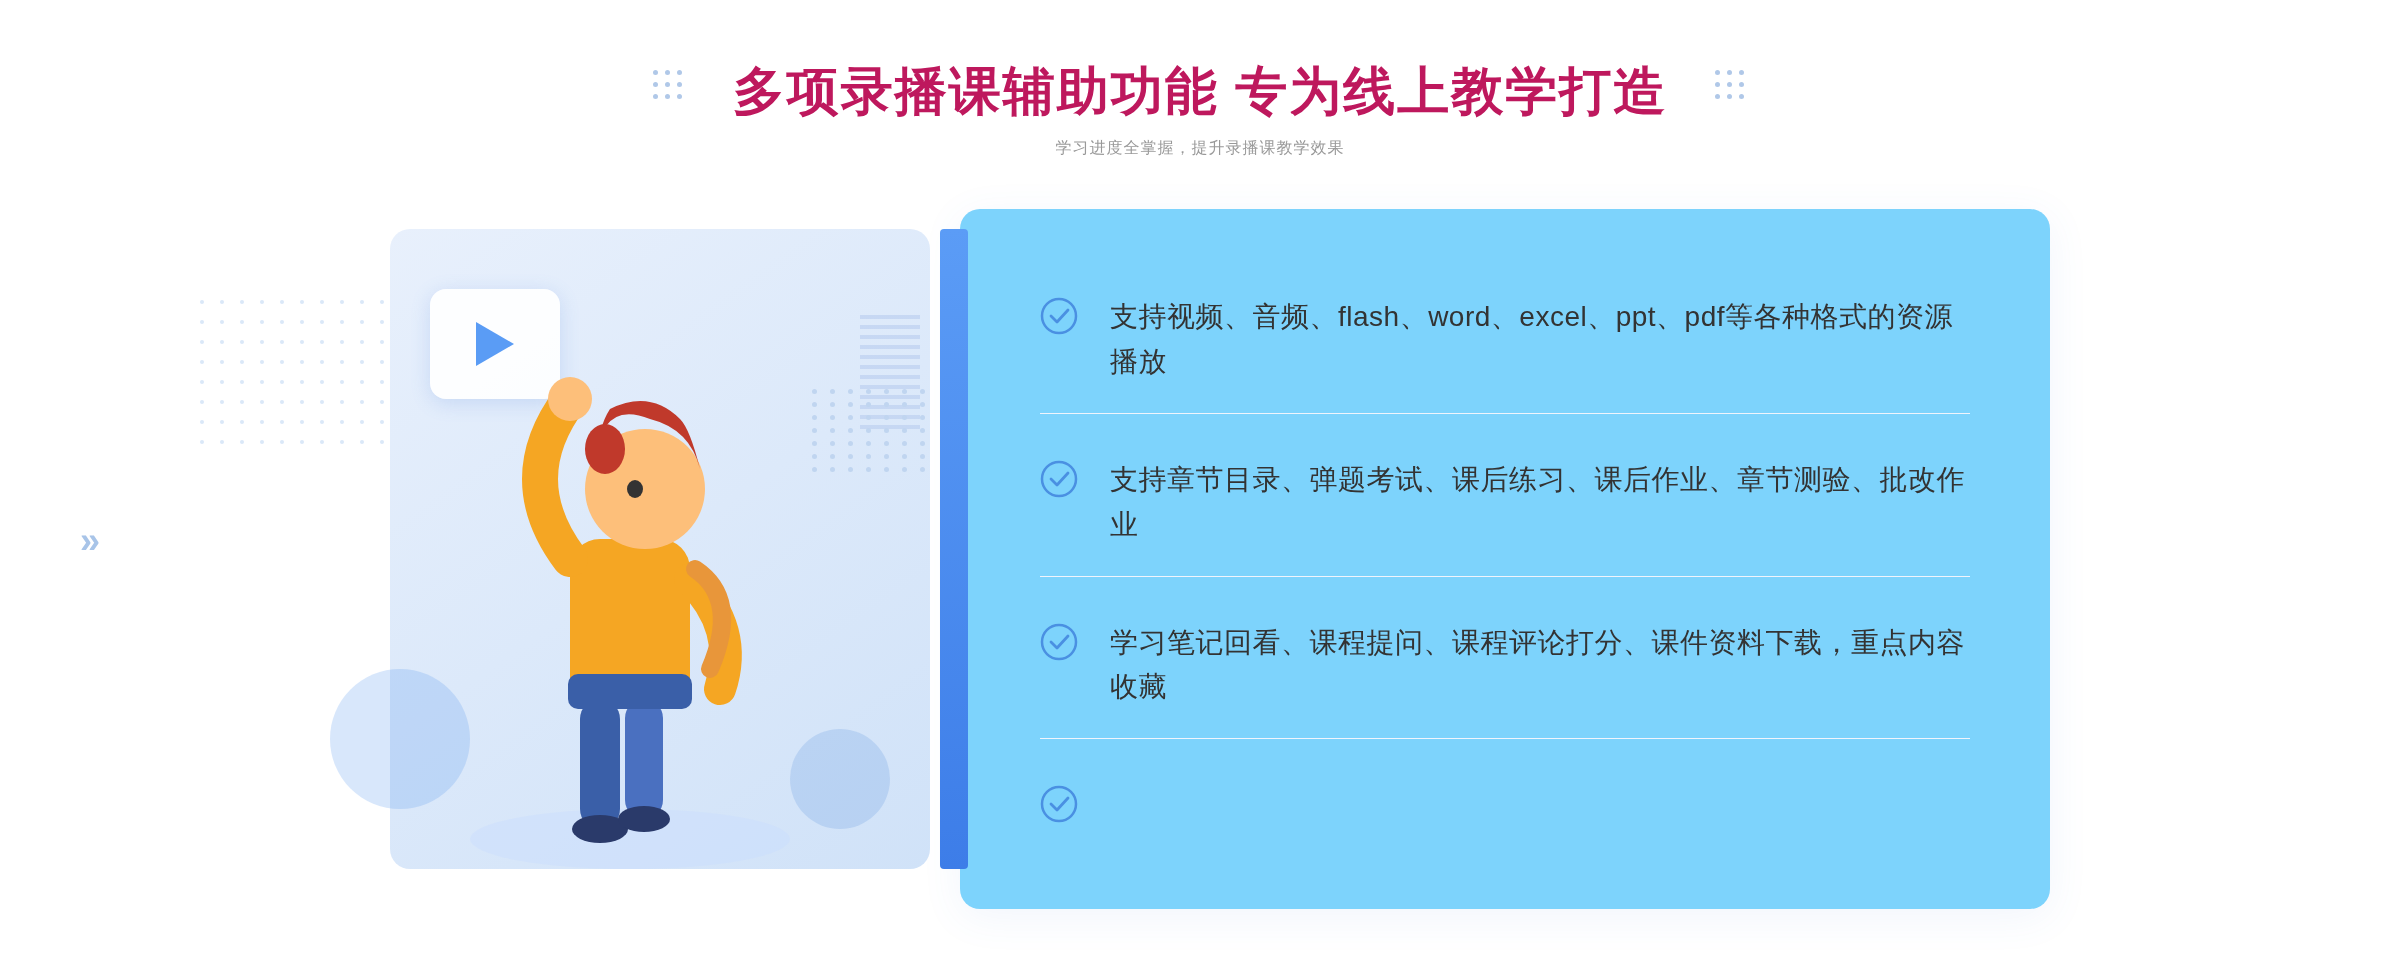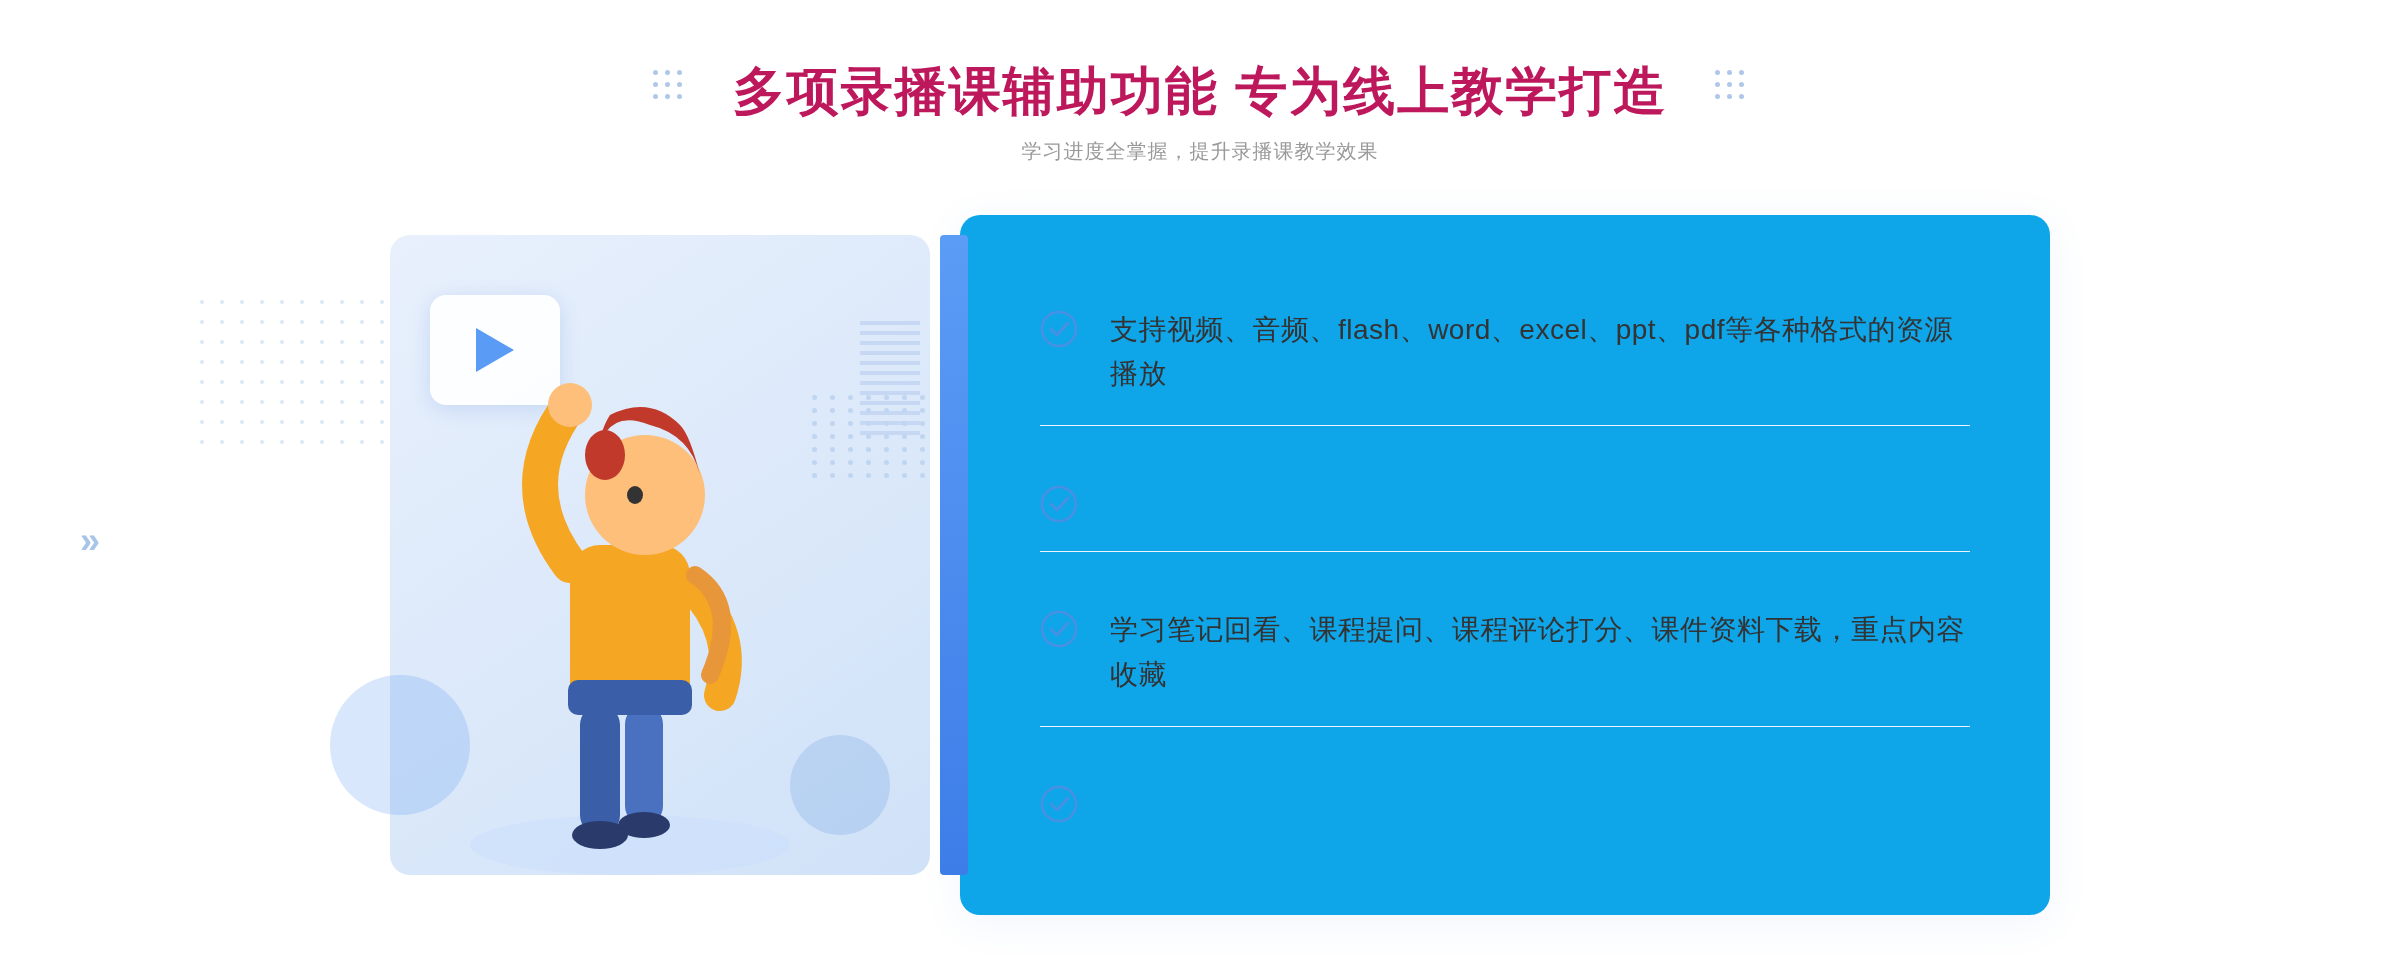--- a/index.html
+++ b/index.html
@@ -75,21 +75,21 @@
 
     .main-title {
       font-size: 52px;
       font-weight: 700;
       color: #be185d;
       letter-spacing: 2px;
       line-height: 1.2;
     }
 
     .sub-title {
-      font-size: 20px;
+      font-size: 16px;
       color: #999999;
       margin-top: 16px;
       font-weight: 400;
       letter-spacing: 1px;
     }
 
     
     .content-area {
       display: flex;
       width: 1700px;
@@ -209,21 +209,21 @@
       position: absolute;
       bottom: 10px;
       left: 100px;
       width: 360px;
       height: 580px;
     }
 
     
     .features-panel {
       flex: 1;
-      background: #0ea5e9;
+      background: #7dd3fc;
       border-radius: 20px;
       padding: 50px 80px;
       box-shadow: 0 8px 40px rgba(80,130,220,0.08);
       margin-left: 10px;
       display: flex;
       flex-direction: column;
       justify-content: space-around;
       min-height: 650px;
     }
 
@@ -518,20 +518,21 @@
         <span class="feature-text">支持视频、音频、flash、word、excel、ppt、pdf等各种格式的资源播放</span>
       </div>
 
       <div class="feature-item">
         <div class="check-icon">
           <svg viewBox="0 0 38 38" xmlns="http://www.w3.org/2000/svg">
             <circle cx="19" cy="19" r="17" fill="none" stroke="#4a90e2" stroke-width="2.5"></circle>
             <polyline points="11,19 17,25 28,13" fill="none" stroke="#4a90e2" stroke-width="2.8" stroke-linecap="round" stroke-linejoin="round"></polyline>
           </svg>
         </div>
+        <span class="feature-text">支持章节目录、弹题考试、课后练习、课后作业、章节测验、批改作业</span>
       </div>
 
       <div class="feature-item">
         <div class="check-icon">
           <svg viewBox="0 0 38 38" xmlns="http://www.w3.org/2000/svg">
             <circle cx="19" cy="19" r="17" fill="none" stroke="#4a90e2" stroke-width="2.5"></circle>
             <polyline points="11,19 17,25 28,13" fill="none" stroke="#4a90e2" stroke-width="2.8" stroke-linecap="round" stroke-linejoin="round"></polyline>
           </svg>
         </div>
         <span class="feature-text">学习笔记回看、课程提问、课程评论打分、课件资料下载，重点内容收藏</span>

